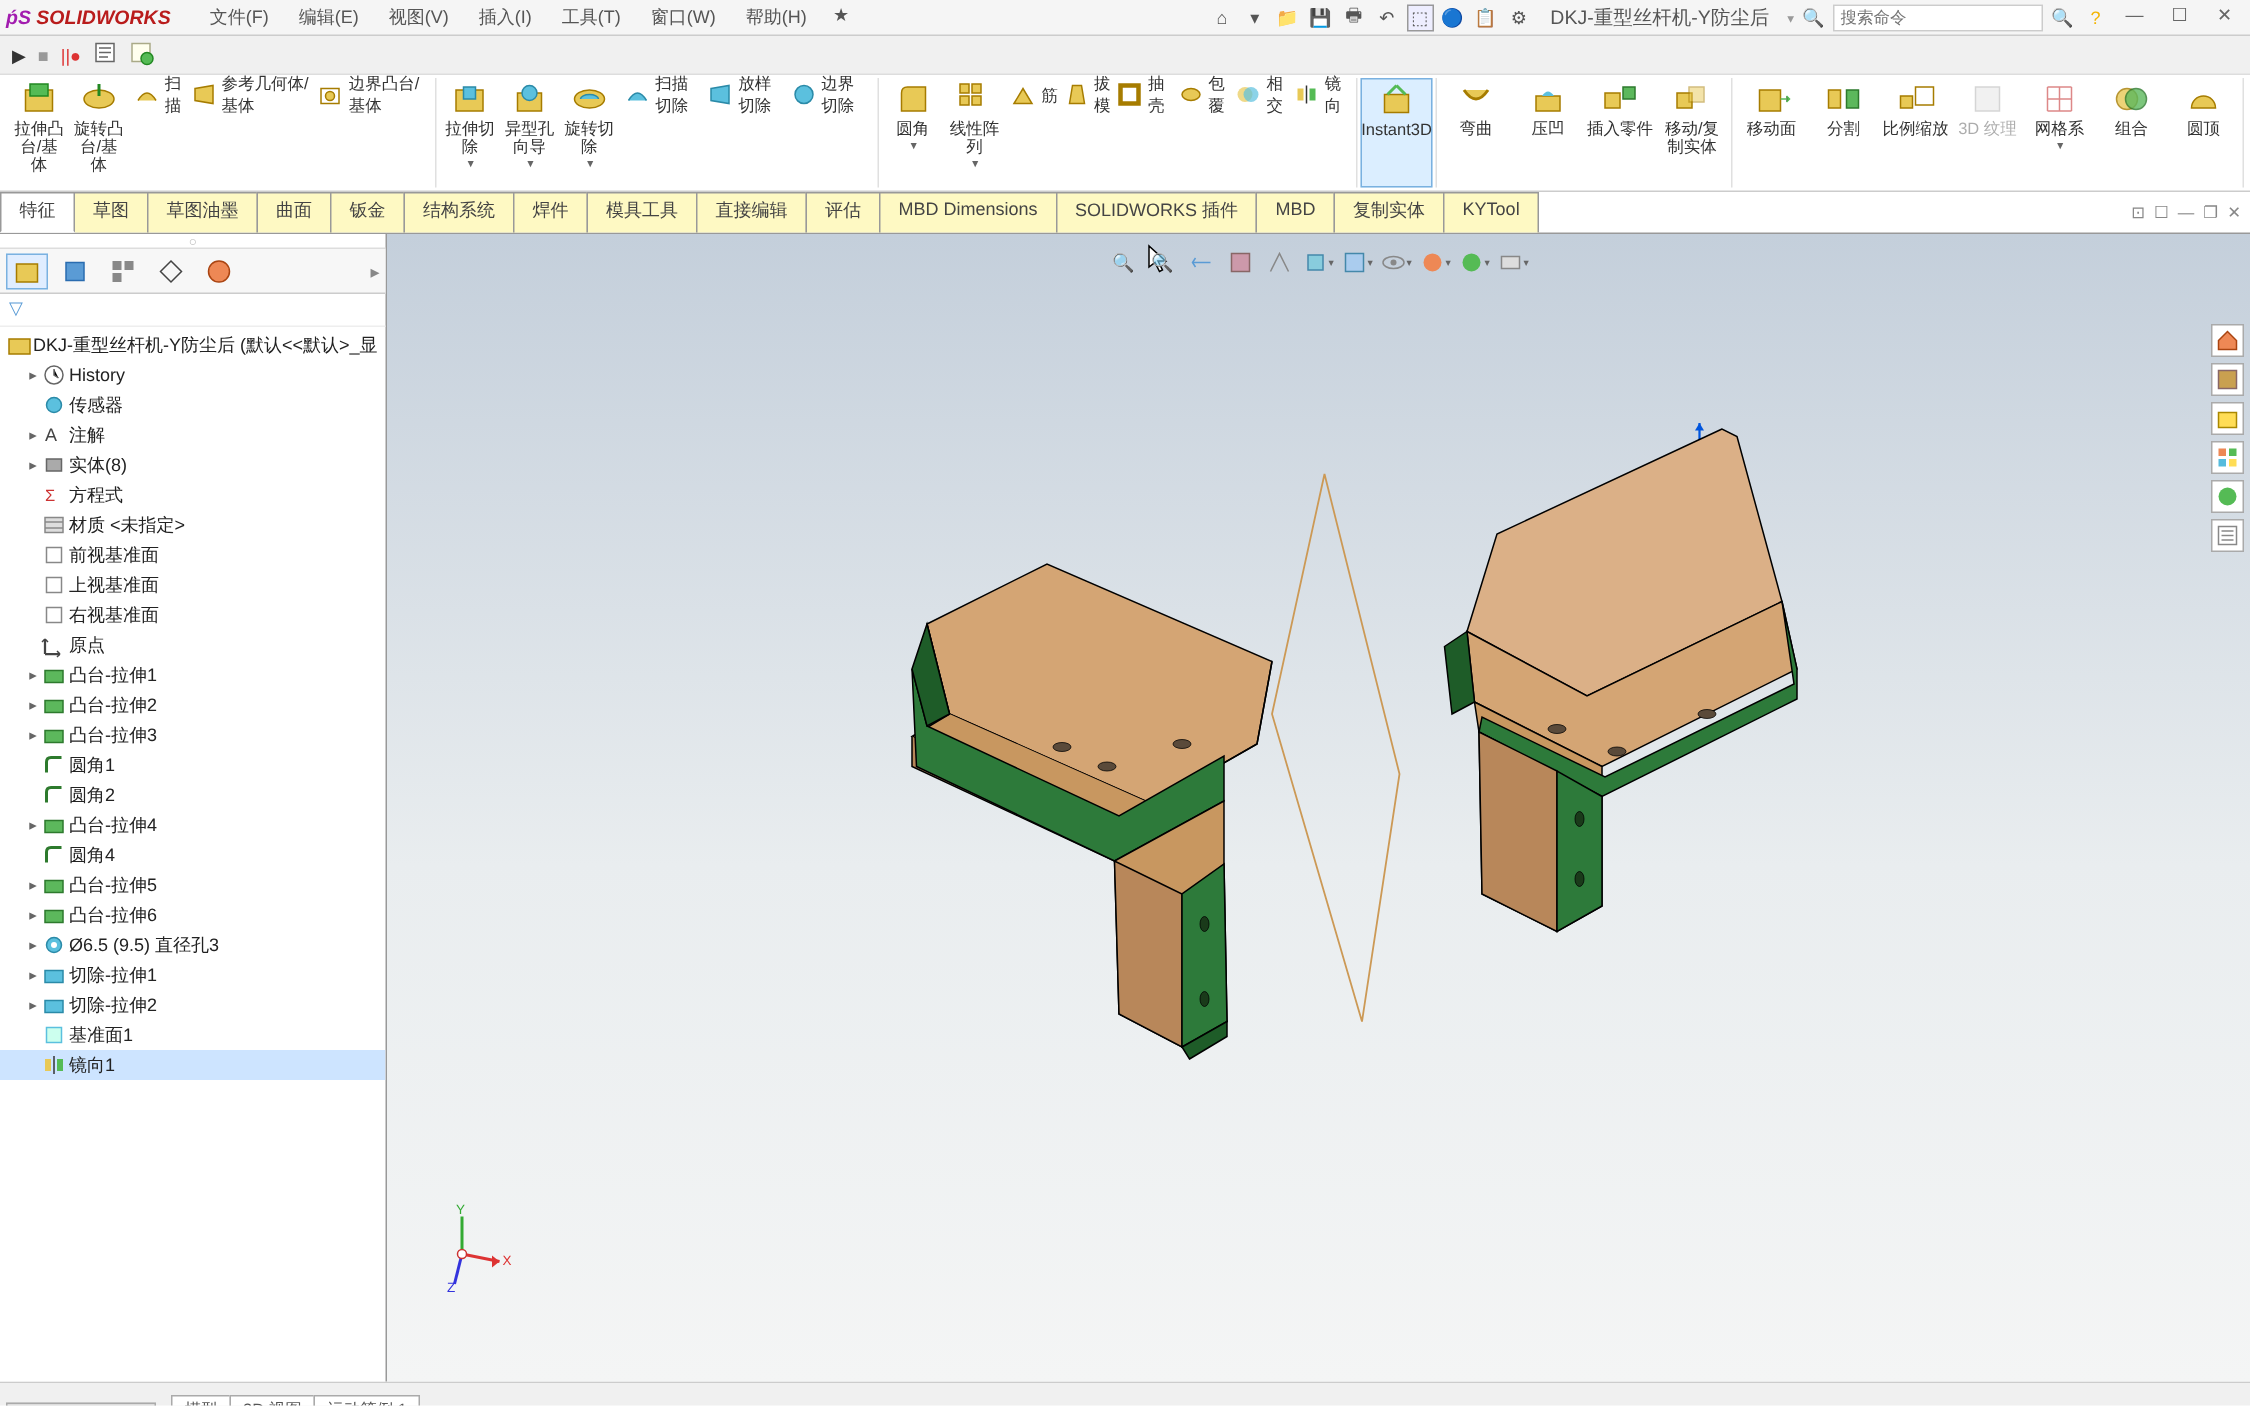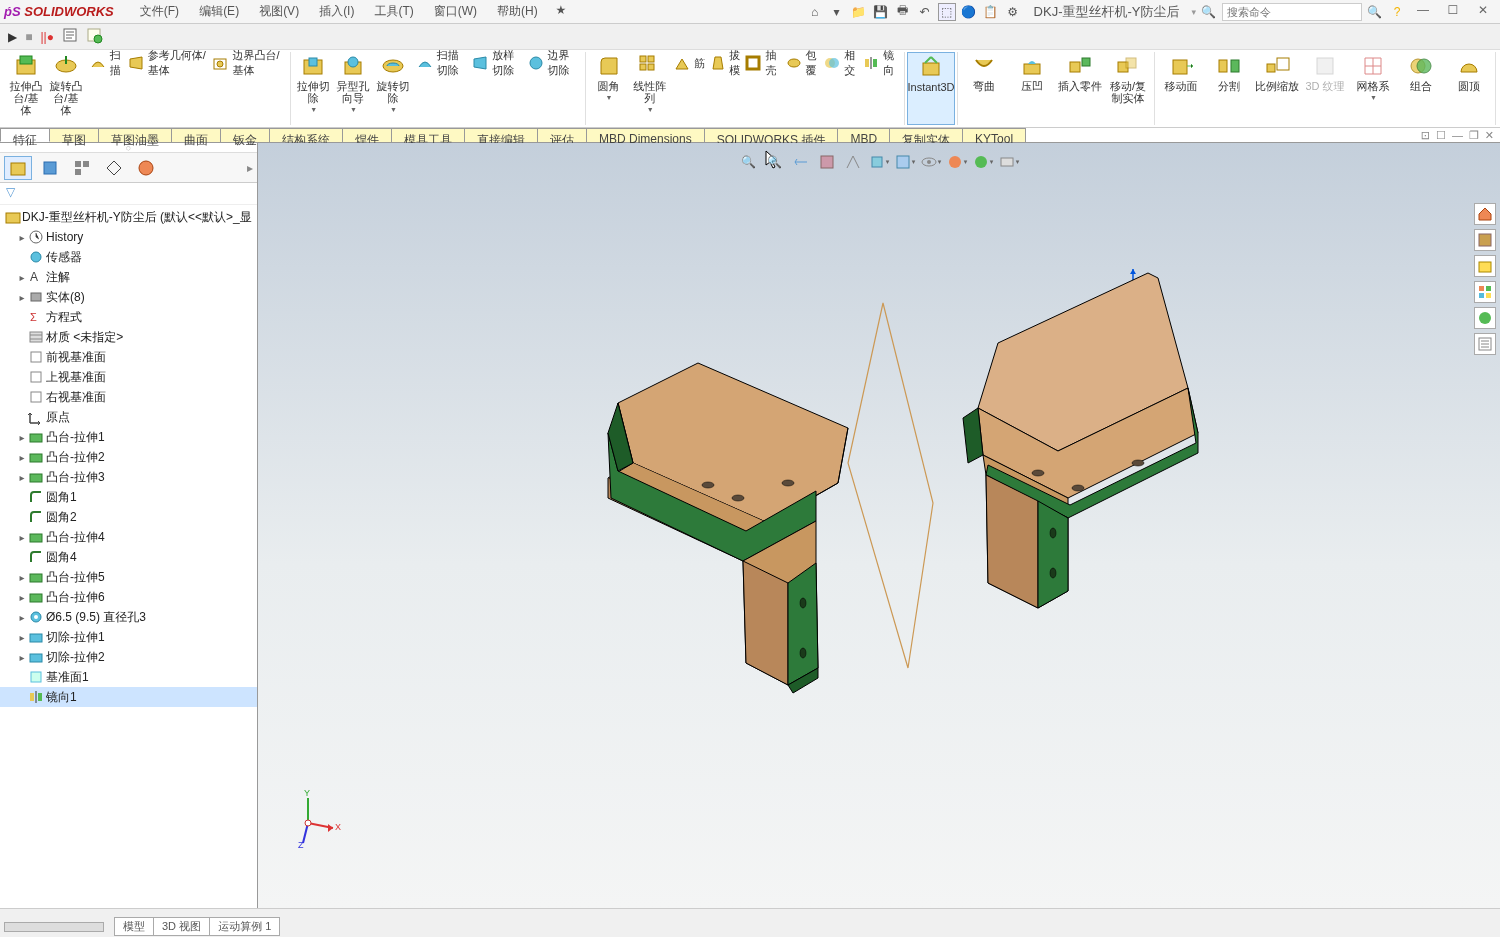--- a/index.html
+++ b/index.html
@@ -25,21 +25,21 @@
 .rb-group { display: flex; border-right: 1px solid #e0e0e0; padding: 0 2px; }
 .rb-btn-lg { width: 48px; display: flex; flex-direction: column; align-items: center; justify-content: flex-start; padding: 2px; cursor: pointer; text-align: center; font-size: 11px; line-height: 12px; color: #333; }
 .rb-btn-lg .ico { width: 24px; height: 24px; margin-bottom: 2px; }
 .rb-col { display: flex; flex-direction: row; justify-content: center; padding: 0 2px; }
 .rb-btn-sm { display: flex; align-items: center; padding: 1px 2px; cursor: pointer; font-size: 11px; color: #333; height: 22px; }
 .rb-btn-sm .ico { width: 16px; height: 16px; margin-right: 4px; }
 .rb-btn-lg.active { background: #dbeeff; border: 1px solid #7ab1e0; }
 .disabled { opacity: 0.4; }
 
 
-.tabbar { height: 15px; background: #fff; display: flex; border-bottom: 1px solid #999; position: relative; }
+.tabbar { height: 28px; background: #fff; display: flex; border-bottom: 1px solid #999; position: relative; }
 .tab { padding: 3px 12px; border: 1px solid #999; border-bottom: none; background: #fef9c3; margin-right: -1px; font-size: 12px; cursor: pointer; color: #444; }
 .tab.active { background: #fff; border-bottom: 1px solid #fff; position: relative; z-index: 1; }
 .tabbar-right { margin-left: auto; display: flex; align-items: center; padding-right: 6px; gap: 6px; }
 
 
 .main { display: flex; height: calc(100% - 24px - 26px - 78px - 24px - 20px); }
 
 
 .leftpanel { width: 258px; background: #fff; border-right: 1px solid #999; display: flex; flex-direction: column; }
 .lp-tabs { height: 30px; border-bottom: 1px solid #ccc; display: flex; align-items: center; padding: 0 4px; gap: 4px; background: #f7f7f7; }

